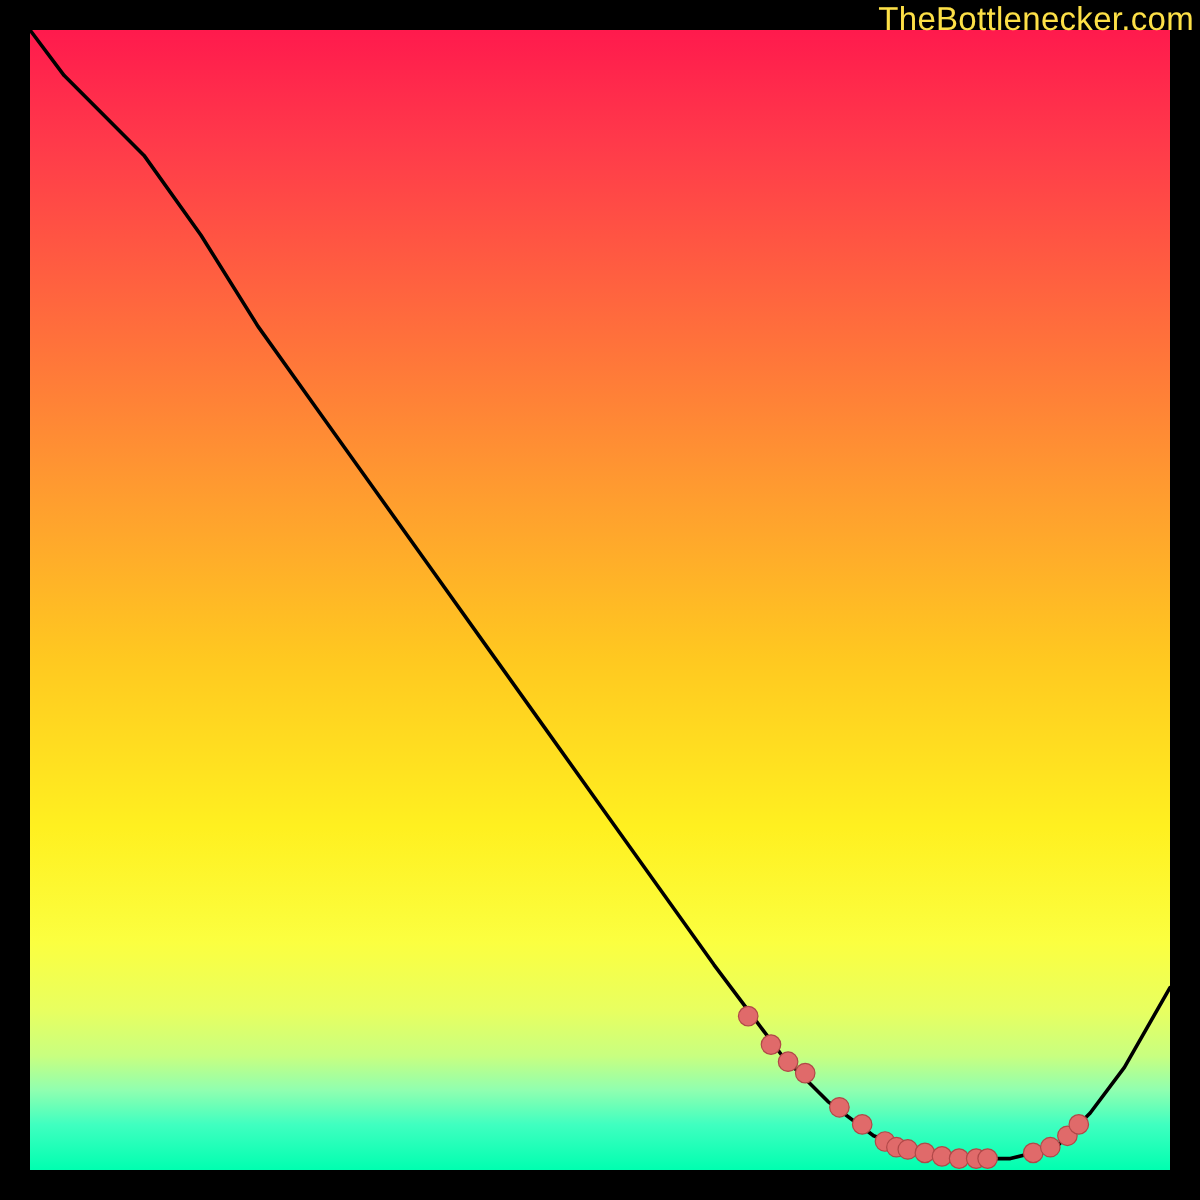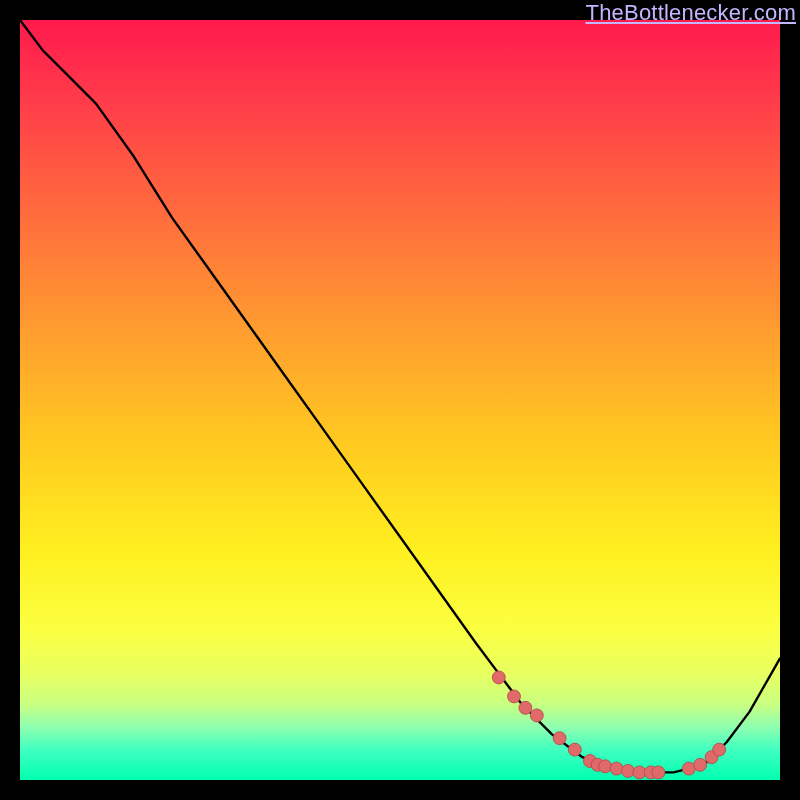--- a/index.html
+++ b/index.html
@@ -29,24 +29,23 @@
       #90ffb0 93%,
       #40ffc0 96%,
       #00ffb0 100%);
   }
   .attribution {
     position: absolute;
     top: 0px;
     right: 4px;
     font-family: Arial, Helvetica, sans-serif;
     font-size: 22px;
-    color: #c4b5fd;
+    color: #fde047;
     font-weight: 500;
     letter-spacing: 0.2px;
-    text-decoration: underline;
   }
   svg.overlay {
     position: absolute;
     left: 20px;
     top: 20px;
     width: 760px;
     height: 760px;
     overflow: visible;
   }
   .curve {

